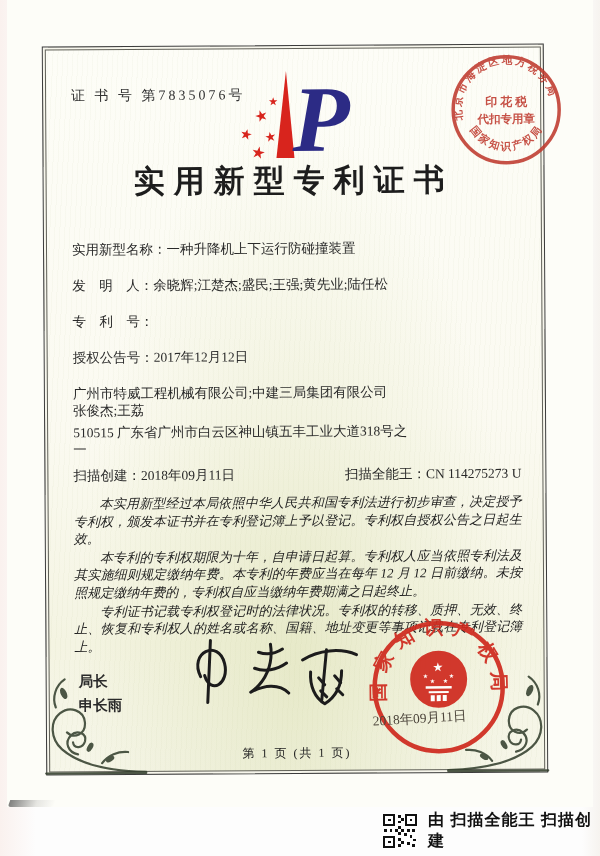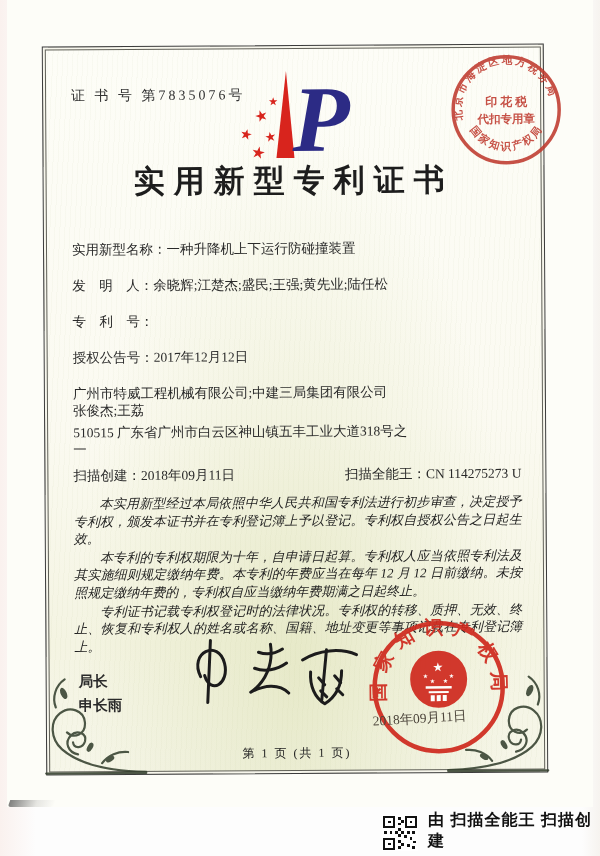--- a/index.html
+++ b/index.html
@@ -43,21 +43,21 @@
   .body-paras p{margin:0 0 1px 0;text-indent:2em;}
   .sig-block{position:absolute;left:32px;top:604px;font-size:14.5px;line-height:24px;font-weight:600;margin-top:18px;}
   .signature{position:absolute;left:128px;top:590px;}
   .seal-office{position:absolute;left:318px;top:568px;opacity:.93;}
   .seal-tax{position:absolute;left:404px;top:6px;opacity:.88;}
   .flourish{position:absolute;bottom:-3px;opacity:.88;}
   .flourish.left{left:-3px;}
   .flourish.right{right:-3px;transform:scaleX(-1);}
   .footer-page{position:absolute;left:0;right:0;bottom:11px;text-align:center;
     font-size:12px;letter-spacing:2px;color:#222;}
-  .scan-footer{position:absolute;left:382px;top:810px;display:flex;align-items:flex-end;gap:10px;}
+  .scan-footer{position:absolute;left:382px;top:810px;display:flex;align-items:center;gap:10px;}
   .scan-footer .txt{font-size:16px;font-weight:600;color:#111;font-family:"Liberation Sans","DejaVu Sans",sans-serif;letter-spacing:1px;}
   svg text{font-family:"Liberation Serif","DejaVu Serif",serif;}
 </style>
 </head>
 <body>
 
 <div class="paper"></div>
 <div class="paper-corner-shadow"></div>
 
 <div class="frame">

